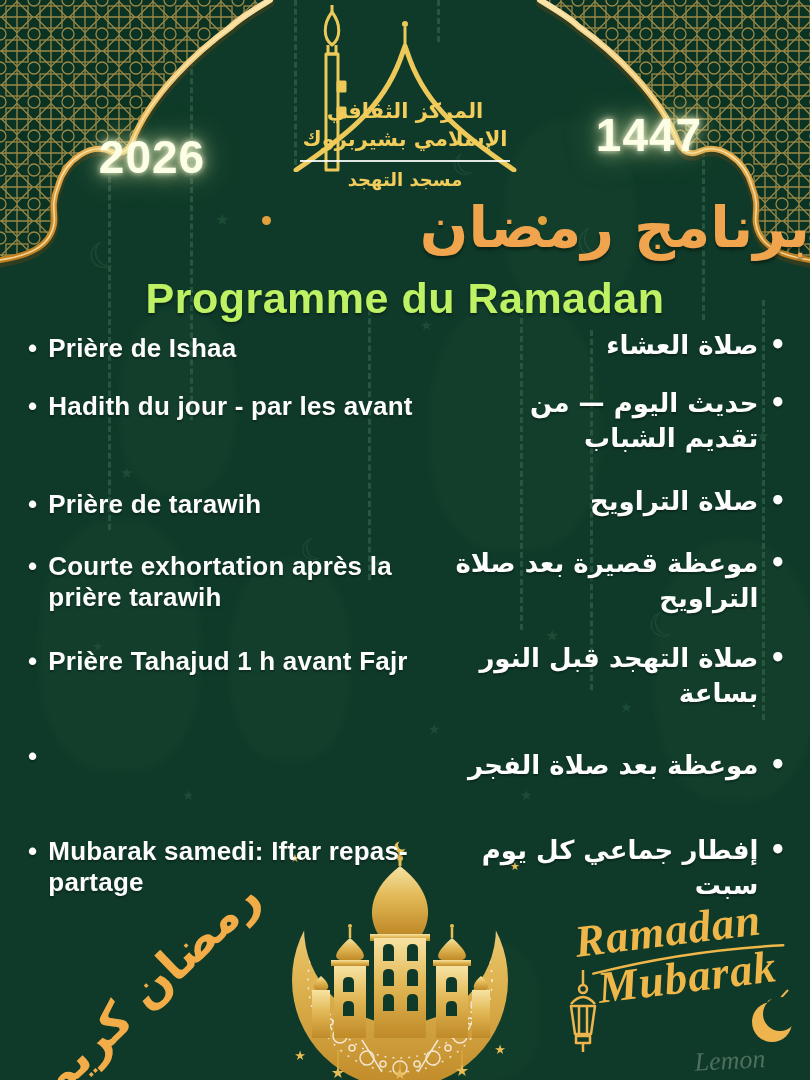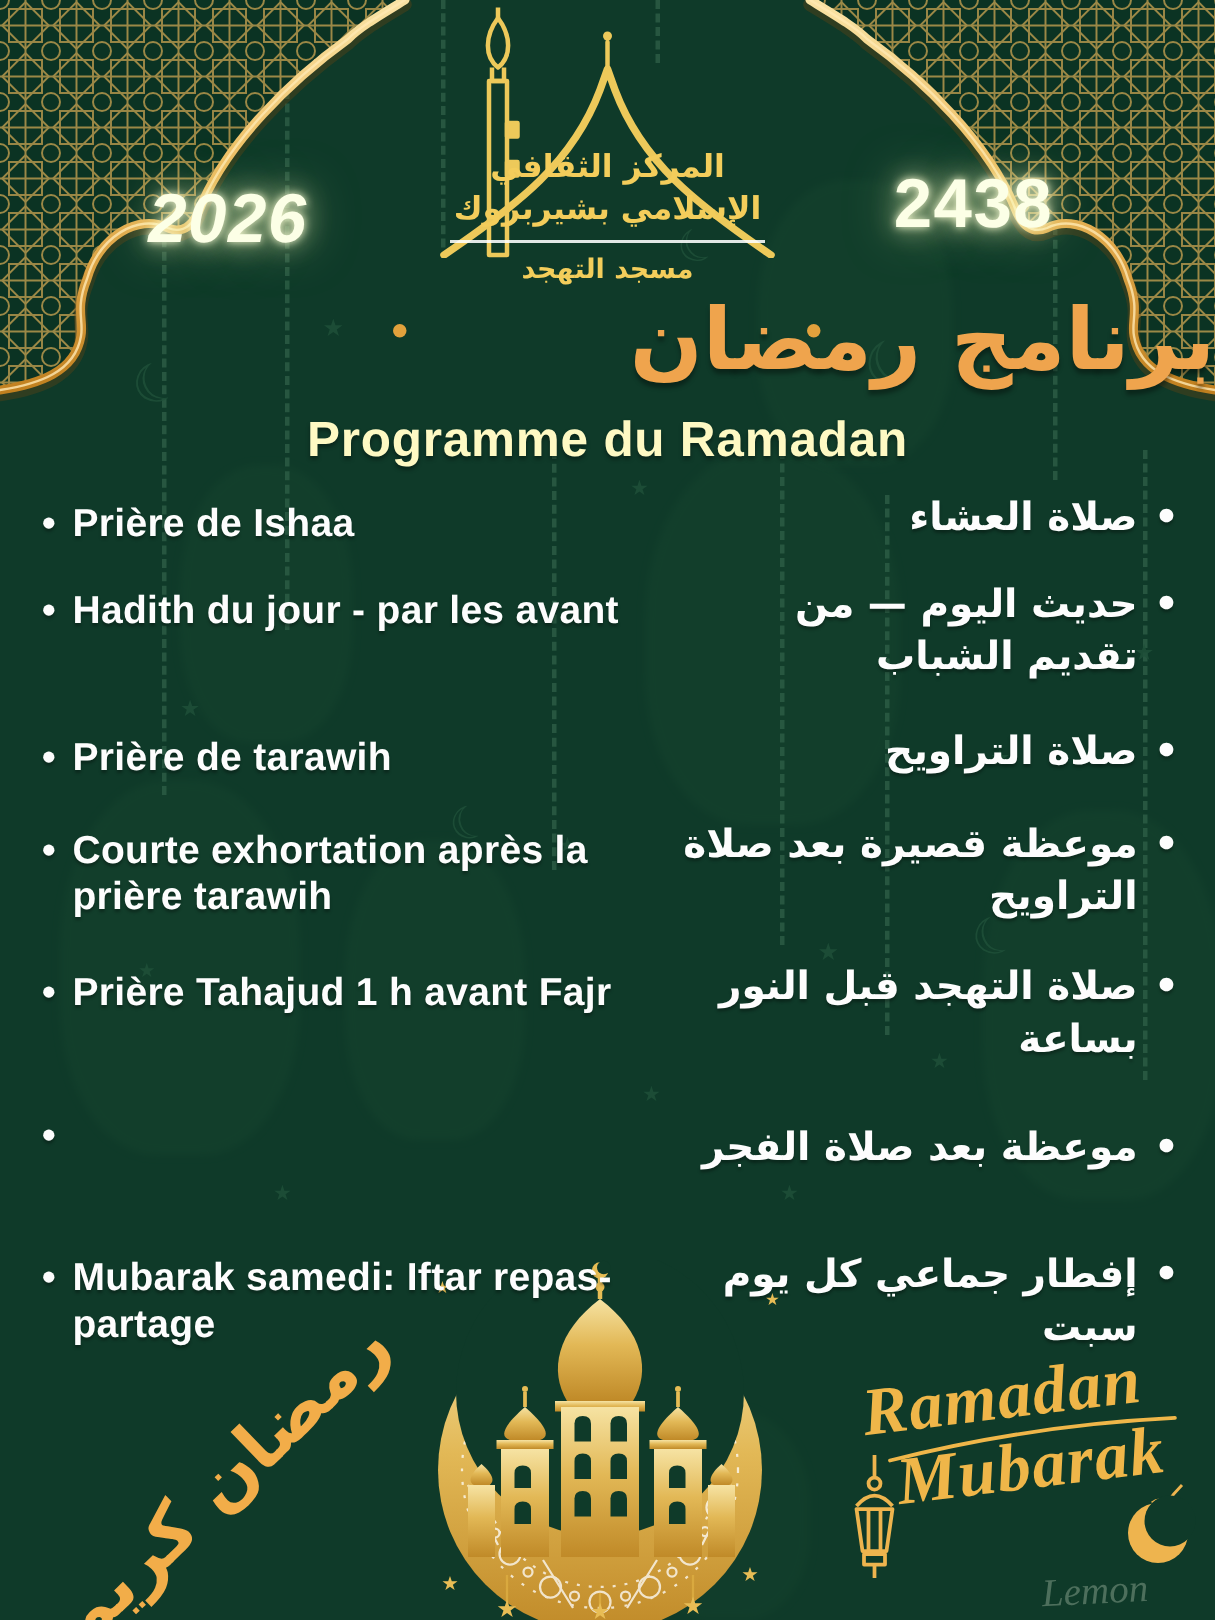--- a/index.html
+++ b/index.html
@@ -23,21 +23,21 @@
     color:#F3CD5B;font-weight:bold;font-size:21px;font-family:"DejaVu Sans",sans-serif;}
   .logo-divider{position:absolute;left:300px;top:160px;width:210px;height:2px;
     background:rgba(255,255,255,.88);z-index:3;}
   .mosque-name{position:absolute;left:285px;top:169px;width:240px;text-align:center;z-index:3;
     color:#F3CD5B;font-weight:bold;font-size:18px;font-family:"DejaVu Sans",sans-serif;}
   
   .title-ar{position:absolute;left:0;top:194px;width:810px;text-align:right;z-index:3;
     color:#EFA44D;font-weight:bold;font-size:57px;font-family:"DejaVu Sans",sans-serif;
     text-shadow:0 3px 3px rgba(0,0,0,.35);}
   .title-fr{position:absolute;left:0;top:274px;width:810px;text-align:center;z-index:3;
-    color:#fef9c3;font-weight:bold;font-size:33px;letter-spacing:.5px;
+    color:#bef264;font-weight:bold;font-size:43px;letter-spacing:.5px;
     text-shadow:0 2px 3px rgba(0,0,0,.4);}
   
   .fr-item{position:absolute;left:28px;display:flex;gap:11px;width:392px;z-index:3;
     color:#FDFDFD;font-weight:bold;font-size:26px;line-height:1.2;letter-spacing:.2px;
     text-shadow:0 2px 2px rgba(0,0,0,.3);}
   .ar-item{position:absolute;right:24px;direction:rtl;display:flex;gap:11px;max-width:336px;z-index:3;
     color:#FDFDFD;font-weight:bold;font-size:26px;line-height:1.35;text-align:right;
     font-family:"DejaVu Sans",sans-serif;text-shadow:0 2px 2px rgba(0,0,0,.3);}
   .bullet{flex:0 0 auto;}
   .ar-item .itxt{max-width:305px;}
@@ -124,22 +124,22 @@
       <path stroke="url(#goldStroke)" stroke-width="6" d="M0,260 C26,256 50,248 54,224 C56,214 50,206 58,186 C66,158 92,142 112,152 C122,156 128,150 132,142 C150,95 196,52 232,26 C240,18 252,11 270,0"></path>
       <path stroke="#FFE9B3" stroke-width="1.6" opacity=".8" d="M0,260 C26,256 50,248 54,224 C56,214 50,206 58,186 C66,158 92,142 112,152 C122,156 128,150 132,142 C150,95 196,52 232,26 C240,18 252,11 270,0"></path>
       <path stroke="#6E4410" stroke-width="9" opacity=".35" transform="translate(0,3)" d="M810,260 C784,256 760,248 756,224 C754,214 760,206 752,186 C744,158 718,142 698,152 C688,156 682,150 678,142 C660,95 614,52 578,26 C570,18 558,11 540,0"></path>
       <path stroke="url(#goldStroke)" stroke-width="6" d="M810,260 C784,256 760,248 756,224 C754,214 760,206 752,186 C744,158 718,142 698,152 C688,156 682,150 678,142 C660,95 614,52 578,26 C570,18 558,11 540,0"></path>
       <path stroke="#FFE9B3" stroke-width="1.6" opacity=".8" d="M810,260 C784,256 760,248 756,224 C754,214 760,206 752,186 C744,158 718,142 698,152 C688,156 682,150 678,142 C660,95 614,52 578,26 C570,18 558,11 540,0"></path>
     </g>
   </svg>
   <div class="golddot" style="left:262px;top:216px;"></div>
   <div class="golddot" style="left:538px;top:216px;"></div>
 
-  <div class="year" style="left:92px;top:118px;width:120px;font-style:italic;">2026</div>
-  <div class="year" style="left:590px;top:108px;width:118px;">2438</div>
+  <div class="year" style="left:92px;top:130px;width:120px;">2026</div>
+  <div class="year" style="left:590px;top:108px;width:118px;">1447</div>
 
   <svg class="logo-svg" width="230" height="168" viewBox="0 0 230 168">
     <g fill="none" stroke="#EDC95A" stroke-width="5" stroke-linecap="round" stroke-linejoin="round">
       <path d="M6,166 C56,132 92,104 110,56 L115,42 L120,56 C138,104 174,132 224,166"></path>
       <path d="M115,42 V24" stroke-width="3"></path>
     </g>
     <circle cx="115" cy="20" r="3" fill="#EDC95A"></circle>
     <g stroke="#EDC95A" stroke-width="3" fill="none" stroke-linejoin="round">
       <path d="M42,8 C33,20 33,34 42,41 C51,34 51,20 42,8 Z"></path>
       <path d="M42,8 V1"></path>

